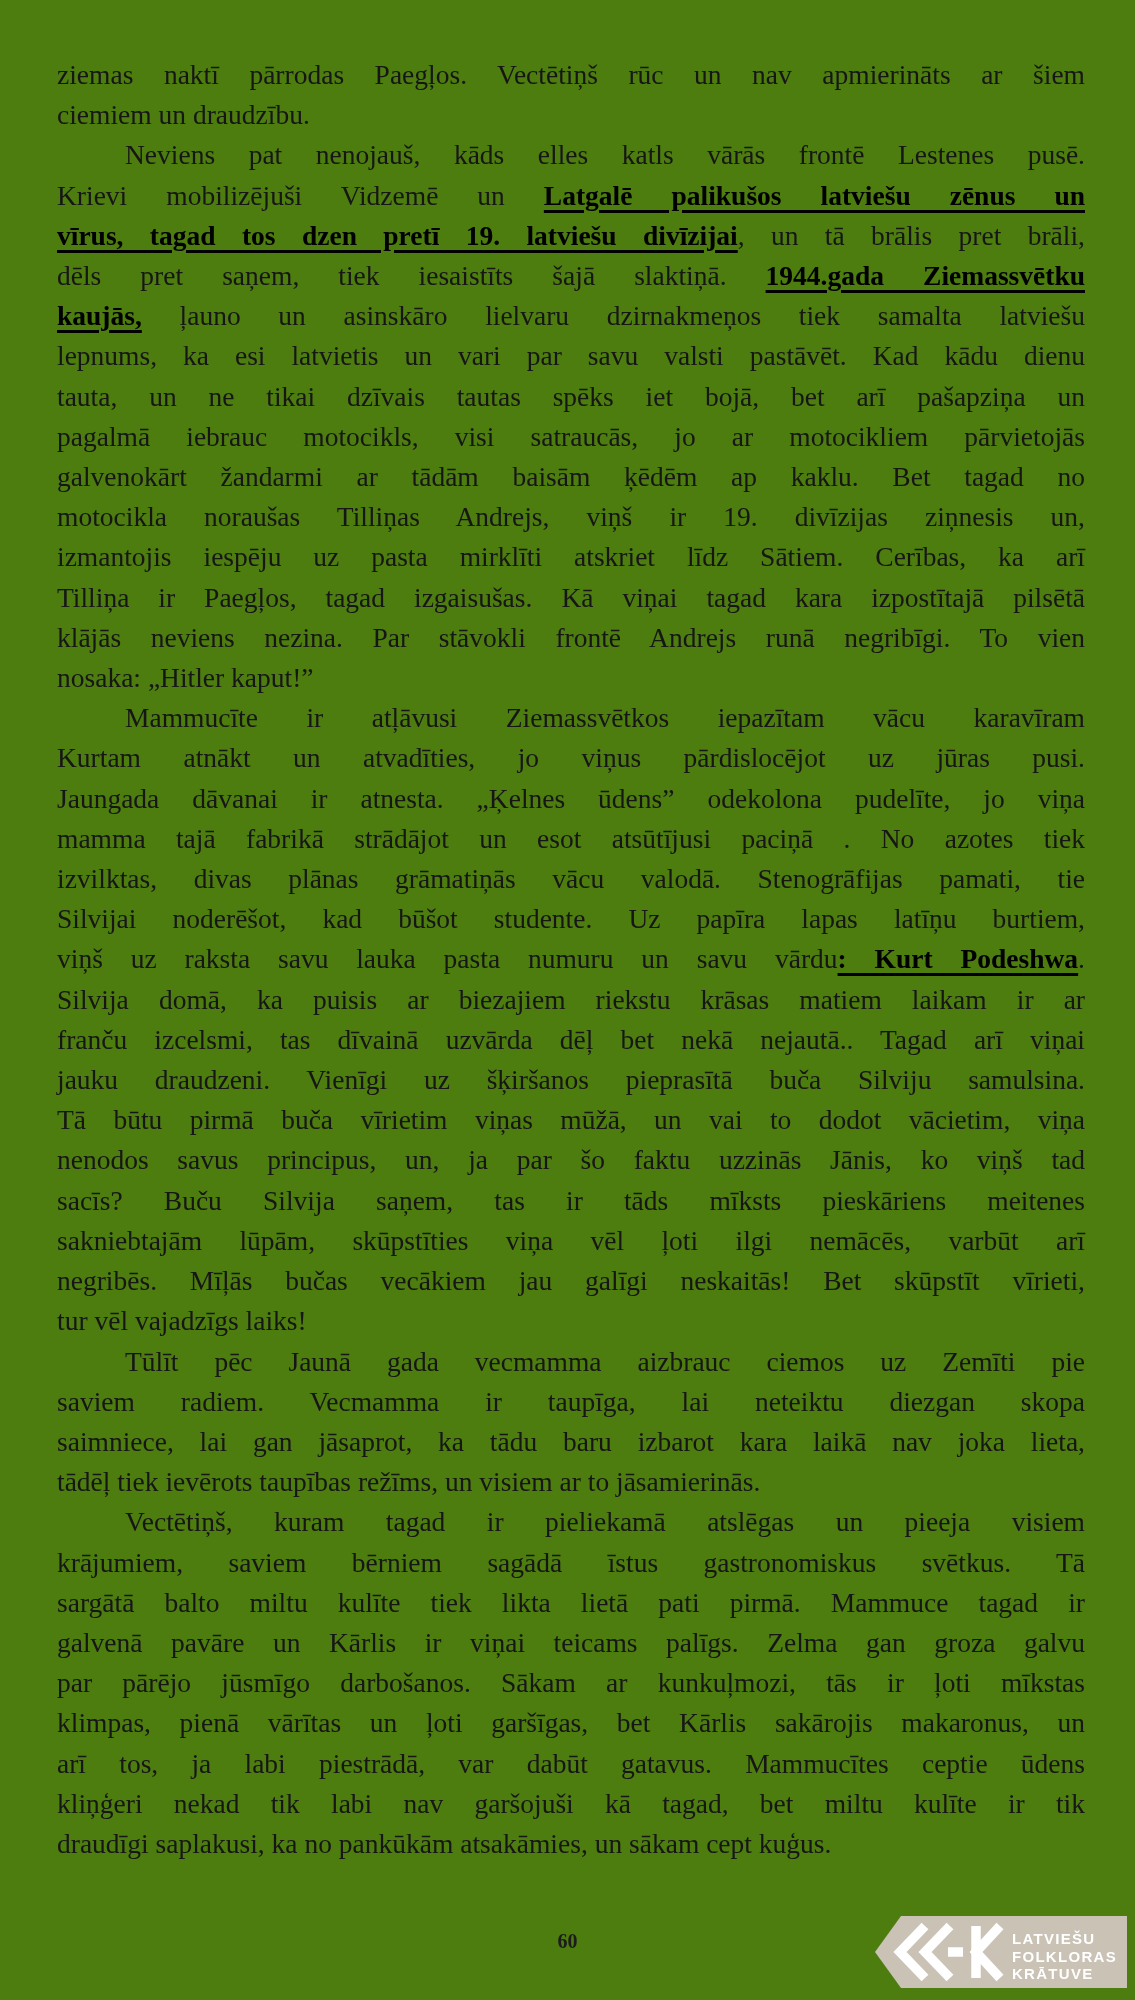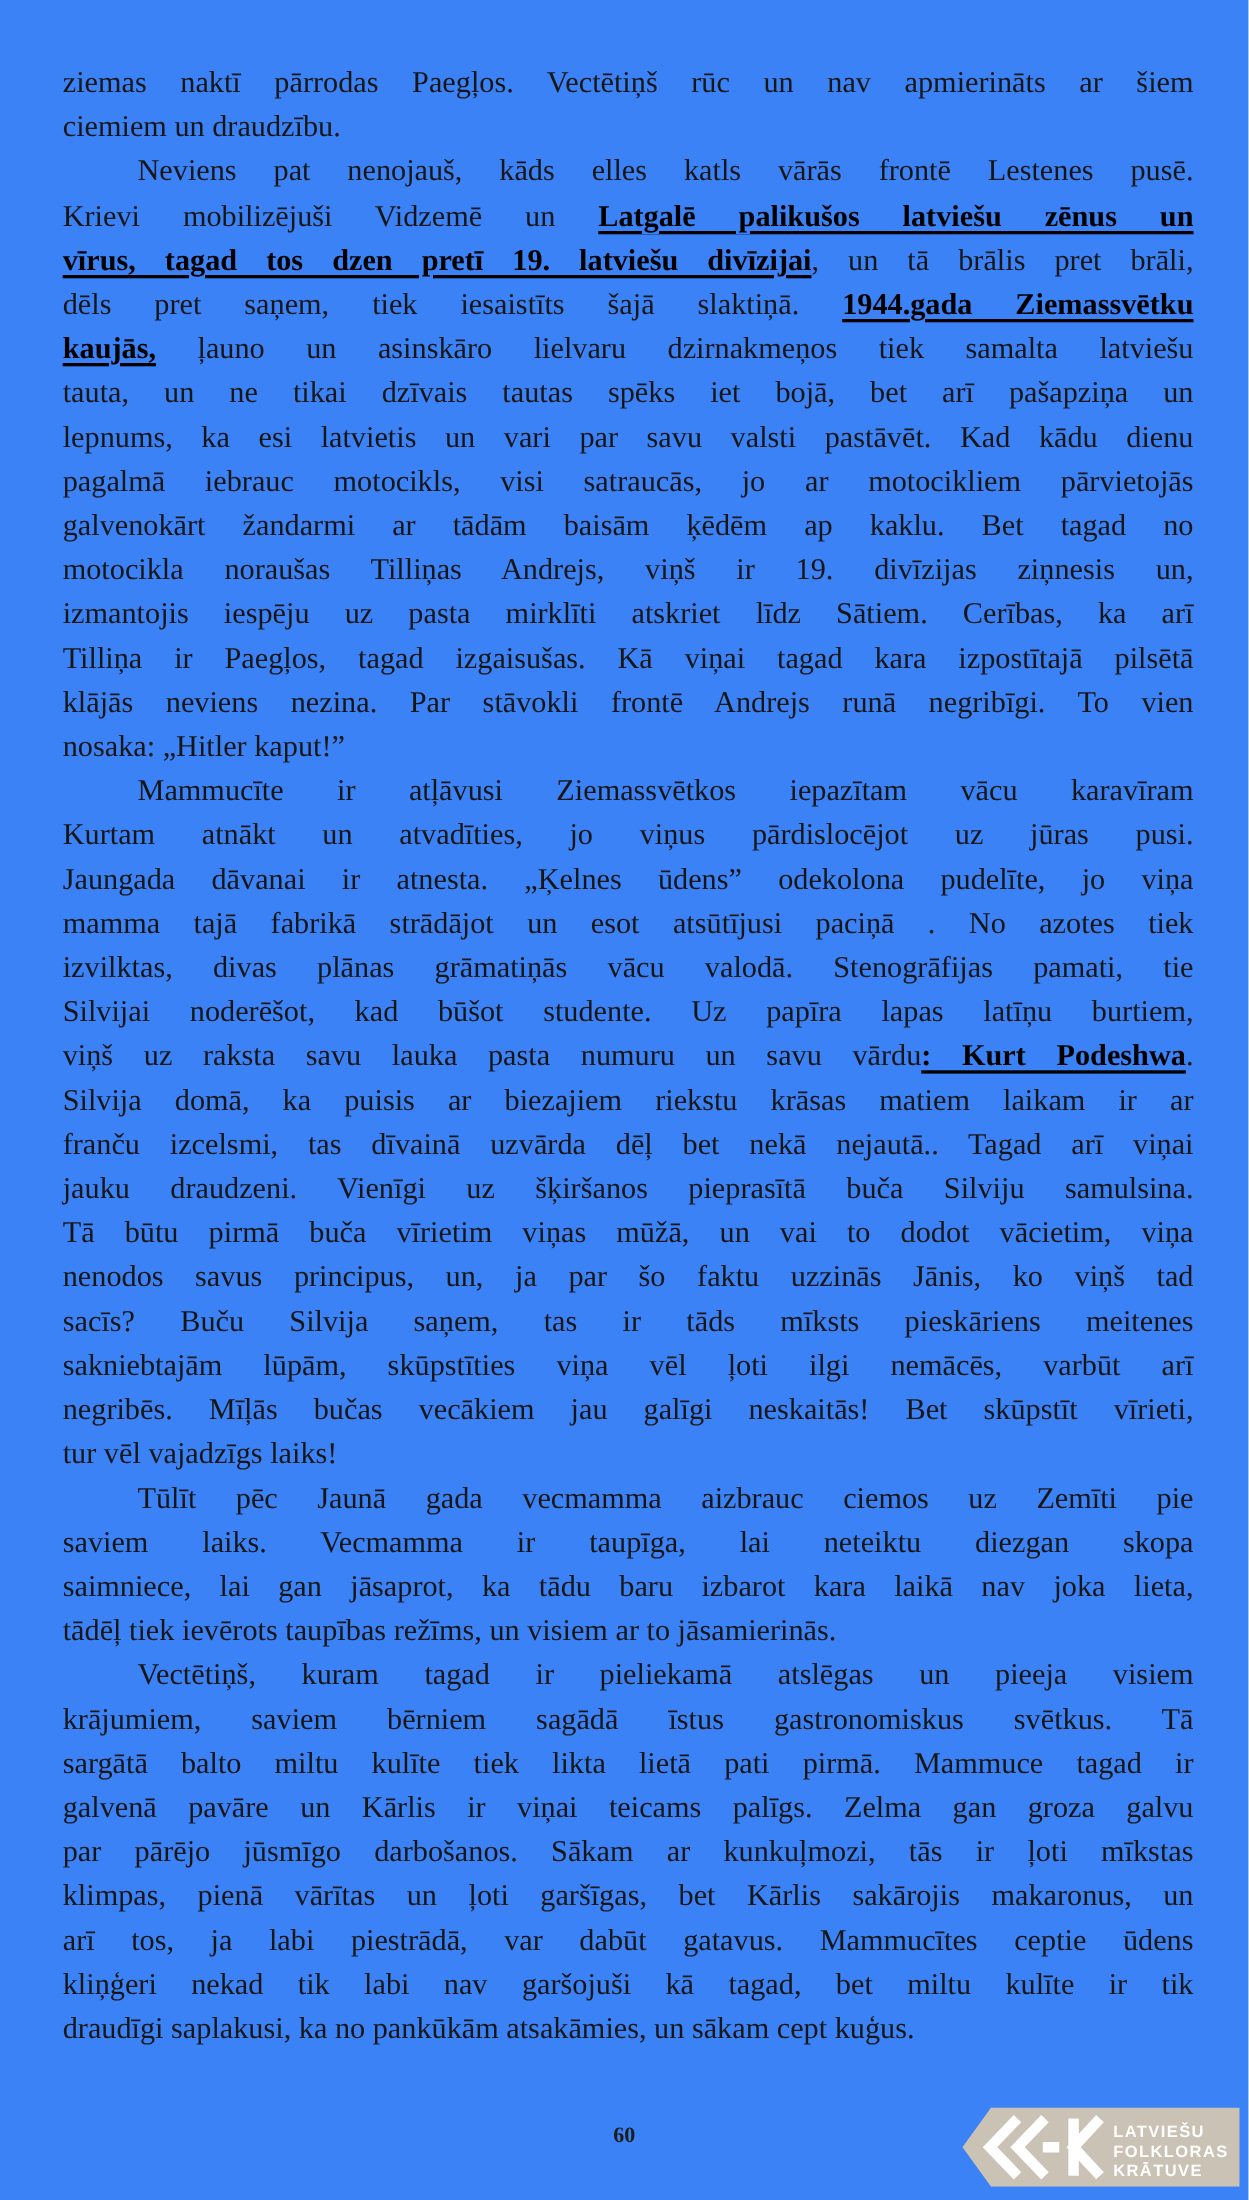--- a/index.html
+++ b/index.html
@@ -1,20 +1,20 @@
 <!DOCTYPE html>
 <html><head>
 <meta charset="utf-8">
 <style>
   html, body { margin: 0; padding: 0; background: #ffffff; }
   .page {
     position: relative;
     width: 1135px;
     height: 2000px;
-    background: #3b82f6;
+    background: #4d7c0f;
     overflow: hidden;
     font-family: "Liberation Serif", "DejaVu Serif", serif;
   }
   .body-block {
     position: absolute;
     left: 57px;
     top: 55px;
     width: 1028px;
     font-size: 27.5px;
     line-height: 40.2px;
@@ -70,22 +70,22 @@
 <div class="page">
 
   <div class="body-block" id="body-text">
       <div class="line"><span>ziemas naktī pārrodas Paegļos. Vectētiņš rūc un nav apmierināts ar šiem</span></div>
       <div class="line end"><span>ciemiem un draudzību.</span></div>
       <div class="line ind"><span>Neviens pat nenojauš, kāds elles katls vārās frontē Lestenes pusē.</span></div>
       <div class="line"><span>Krievi mobilizējuši Vidzemē un </span><span class="b">Latgalē palikušos latviešu zēnus un</span></div>
       <div class="line"><span class="b">vīrus, tagad tos dzen pretī 19. latviešu divīzijai</span><span>, un tā brālis pret brāli,</span></div>
       <div class="line"><span>dēls pret saņem, tiek iesaistīts šajā slaktiņā. </span><span class="b">1944.gada Ziemassvētku</span></div>
       <div class="line"><span class="b">kaujās,</span><span> ļauno un asinskāro lielvaru dzirnakmeņos tiek samalta latviešu</span></div>
+      <div class="line"><span>lepnums, ka esi latvietis un vari par savu valsti pastāvēt. Kad kādu dienu</span></div>
       <div class="line"><span>tauta, un ne tikai dzīvais tautas spēks iet bojā, bet arī pašapziņa un</span></div>
-      <div class="line"><span>lepnums, ka esi latvietis un vari par savu valsti pastāvēt. Kad kādu dienu</span></div>
       <div class="line"><span>pagalmā iebrauc motocikls, visi satraucās, jo ar motocikliem pārvietojās</span></div>
       <div class="line"><span>galvenokārt žandarmi ar tādām baisām ķēdēm ap kaklu. Bet tagad no</span></div>
       <div class="line"><span>motocikla noraušas Tilliņas Andrejs, viņš ir 19. divīzijas ziņnesis un,</span></div>
       <div class="line"><span>izmantojis iespēju uz pasta mirklīti atskriet līdz Sātiem. Cerības, ka arī</span></div>
       <div class="line"><span>Tilliņa ir Paegļos, tagad izgaisušas. Kā viņai tagad kara izpostītajā pilsētā</span></div>
       <div class="line"><span>klājās neviens nezina. Par stāvokli frontē Andrejs runā negribīgi. To vien</span></div>
       <div class="line end"><span>nosaka: „Hitler kaput!”</span></div>
       <div class="line ind"><span>Mammucīte ir atļāvusi Ziemassvētkos iepazītam vācu karavīram</span></div>
       <div class="line"><span>Kurtam atnākt un atvadīties, jo viņus pārdislocējot uz jūras pusi.</span></div>
       <div class="line"><span>Jaungada dāvanai ir atnesta. „Ķelnes ūdens” odekolona pudelīte, jo viņa</span></div>
@@ -96,21 +96,21 @@
       <div class="line"><span>Silvija domā, ka puisis ar biezajiem riekstu krāsas matiem laikam ir ar</span></div>
       <div class="line"><span>franču izcelsmi, tas dīvainā uzvārda dēļ bet nekā nejautā.. Tagad arī viņai</span></div>
       <div class="line"><span>jauku draudzeni. Vienīgi uz šķiršanos pieprasītā buča Silviju samulsina.</span></div>
       <div class="line"><span>Tā būtu pirmā buča vīrietim viņas mūžā, un vai to dodot vācietim, viņa</span></div>
       <div class="line"><span>nenodos savus principus, un, ja par šo faktu uzzinās Jānis, ko viņš tad</span></div>
       <div class="line"><span>sacīs? Buču Silvija saņem, tas ir tāds mīksts pieskāriens meitenes</span></div>
       <div class="line"><span>sakniebtajām lūpām, skūpstīties viņa vēl ļoti ilgi nemācēs, varbūt arī</span></div>
       <div class="line"><span>negribēs. Mīļās bučas vecākiem jau galīgi neskaitās! Bet skūpstīt vīrieti,</span></div>
       <div class="line end"><span>tur vēl vajadzīgs laiks!</span></div>
       <div class="line ind"><span>Tūlīt pēc Jaunā gada vecmamma aizbrauc ciemos uz Zemīti pie</span></div>
-      <div class="line"><span>saviem laiks. Vecmamma ir taupīga, lai neteiktu diezgan skopa</span></div>
+      <div class="line"><span>saviem radiem. Vecmamma ir taupīga, lai neteiktu diezgan skopa</span></div>
       <div class="line"><span>saimniece, lai gan jāsaprot, ka tādu baru izbarot kara laikā nav joka lieta,</span></div>
       <div class="line end"><span>tādēļ tiek ievērots taupības režīms, un visiem ar to jāsamierinās.</span></div>
       <div class="line ind"><span>Vectētiņš, kuram tagad ir pieliekamā atslēgas un pieeja visiem</span></div>
       <div class="line"><span>krājumiem, saviem bērniem sagādā īstus gastronomiskus svētkus. Tā</span></div>
       <div class="line"><span>sargātā balto miltu kulīte tiek likta lietā pati pirmā. Mammuce tagad ir</span></div>
       <div class="line"><span>galvenā pavāre un Kārlis ir viņai teicams palīgs. Zelma gan groza galvu</span></div>
       <div class="line"><span>par pārējo jūsmīgo darbošanos. Sākam ar kunkuļmozi, tās ir ļoti mīkstas</span></div>
       <div class="line"><span>klimpas, pienā vārītas un ļoti garšīgas, bet Kārlis sakārojis makaronus, un</span></div>
       <div class="line"><span>arī tos, ja labi piestrādā, var dabūt gatavus. Mammucītes ceptie ūdens</span></div>
       <div class="line"><span>kliņģeri nekad tik labi nav garšojuši kā tagad, bet miltu kulīte ir tik</span></div>

